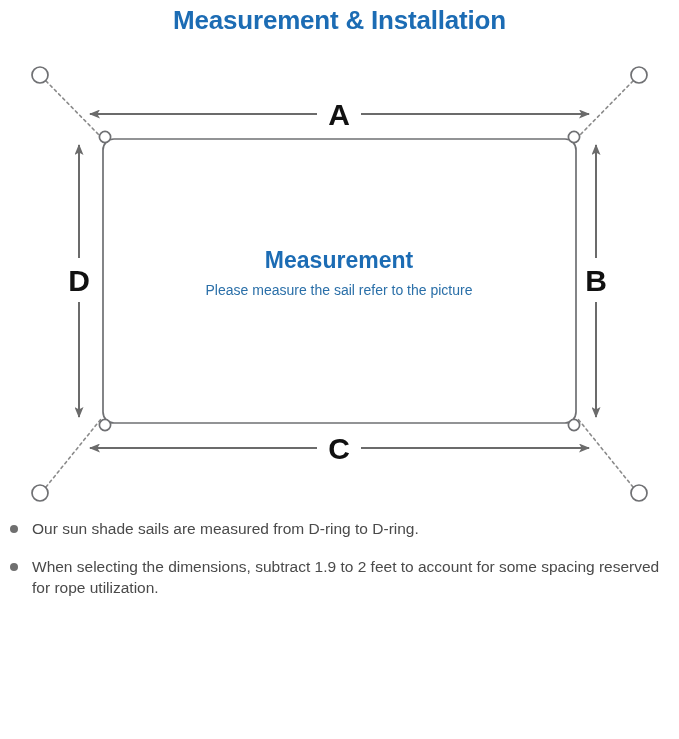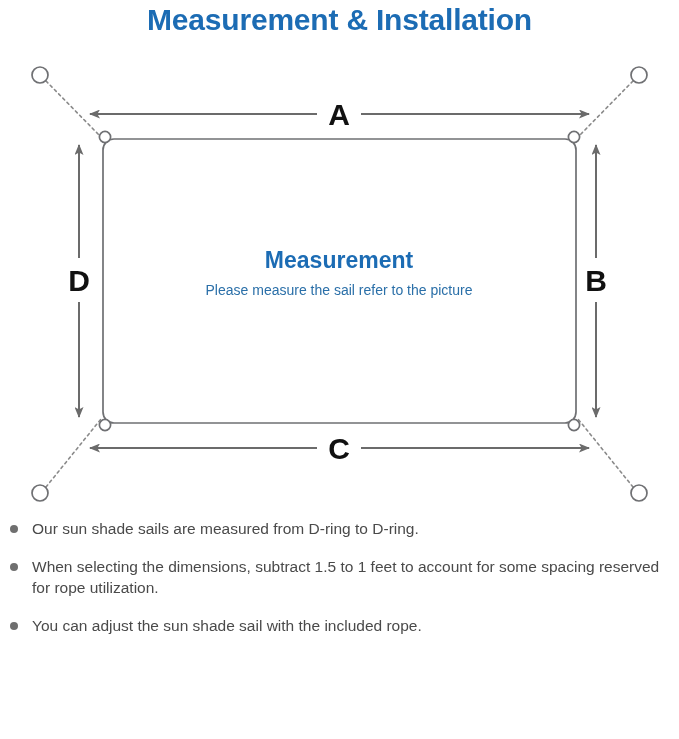--- a/index.html
+++ b/index.html
@@ -20,21 +20,21 @@
 
   
   .page-title {
     position: absolute;
     left: 0;
     top: 0;
     width: 679px;
     height: 46px;
     line-height: 40px;
     text-align: center;
-    font-size: 30px;
+    font-size: 26px;
     font-weight: bold;
     letter-spacing: -0.2px;
     color: #1c6cb4;
     white-space: nowrap;
   }
 
   
   .diagram-wrap {
     position: absolute;
     left: 0;
@@ -171,19 +171,15 @@
   </svg>
 </div>
 
 <ul class="notes">
   <li class="note-item">
     <span class="note-bullet"></span>
     <span class="note-text">Our sun shade sails are measured from D-ring to D-ring.</span>
   </li>
   <li class="note-item">
     <span class="note-bullet"></span>
-    <span class="note-text">When selecting the dimensions, subtract 1.5 to 1 feet to account for some spacing reserved for rope utilization.</span>
-  </li>
-  <li class="note-item">
-    <span class="note-bullet"></span>
-    <span class="note-text">You can adjust the sun shade sail with the included rope.</span>
+    <span class="note-text">When selecting the dimensions, subtract 1.9 to 2 feet to account for some spacing reserved for rope utilization.</span>
   </li>
 </ul>
 
 </body></html>

